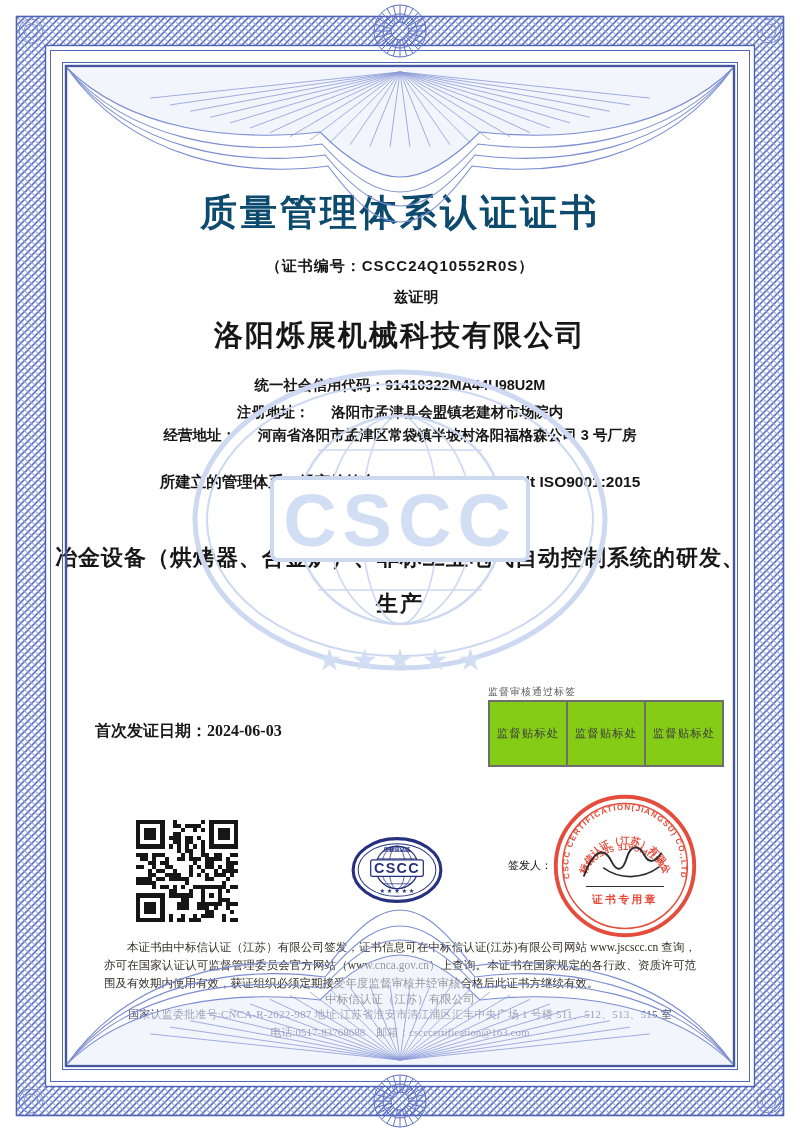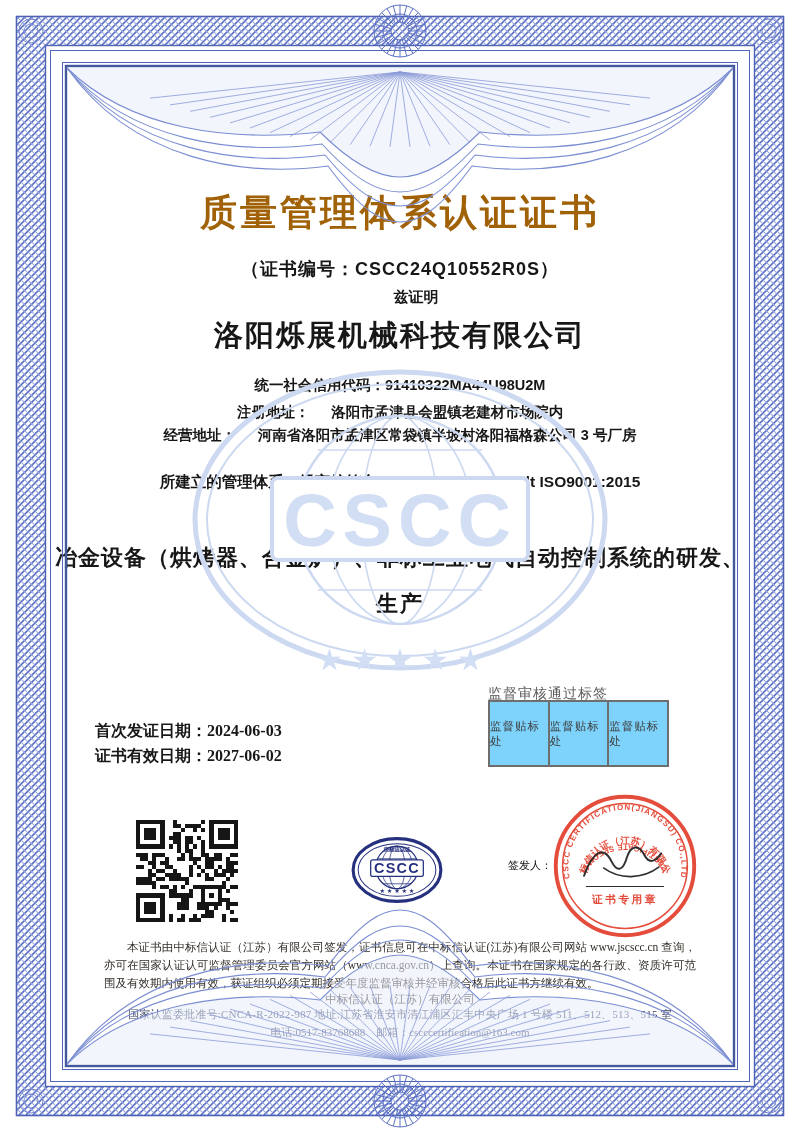--- a/index.html
+++ b/index.html
@@ -1,40 +1,40 @@
 <!DOCTYPE html>
 <html><head>
 <meta charset="utf-8">
 <style>
   html,body{margin:0;padding:0;}
   body{width:800px;height:1132px;position:relative;background:#fff;overflow:hidden;
        font-family:"Liberation Sans","DejaVu Sans",sans-serif;color:#171717;}
   .abs{position:absolute;}
   .ctr{left:0;right:0;text-align:center;}
   .title{top:188px;font-size:37px;font-weight:bold;letter-spacing:3px;
-         font-family:"Liberation Serif","DejaVu Serif",serif;color:#a16207;}
-  .certno{top:257px;font-size:18px;font-weight:bold;letter-spacing:1px;text-align:center;}
+         font-family:"Liberation Serif","DejaVu Serif",serif;color:#0c4a6e;}
+  .certno{top:257px;font-size:15px;font-weight:bold;letter-spacing:1px;text-align:center;}
   .declare{top:288px;font-size:15px;font-weight:bold;margin-left:32px;}
   .company{top:316px;font-size:29px;font-weight:bold;letter-spacing:2px;}
   .credit{top:376px;font-size:14.5px;font-weight:bold;}
   .addr{font-size:14.5px;font-weight:bold;}
   .addr .gap{display:inline-block;width:1.5em;}
   .regaddr{top:403px;}
   .bizaddr{top:426px;}
   .standard{top:472px;font-size:15.5px;font-weight:bold;}
   .coverage{top:494px;font-size:15.5px;font-weight:bold;}
   .scope1{top:543px;font-size:22px;font-weight:bold;letter-spacing:1px;
           font-family:"Liberation Serif","DejaVu Serif",serif;}
   .scope2{top:589px;font-size:22px;font-weight:bold;letter-spacing:2px;
           font-family:"Liberation Serif","DejaVu Serif",serif;}
   .dates{left:95px;top:699px;font-size:16px;font-weight:bold;line-height:25px;white-space:nowrap;margin-top:19px;}
   .dates .val{font-family:"Liberation Serif","DejaVu Serif",serif;}
-  .sup-caption{left:488px;top:685px;font-size:14px;color:#5a5a5a;letter-spacing:1px;}
-  .sup-table{left:488px;top:700px;width:181px;height:67px;display:flex;
-             border:2px solid #6e6e6e;box-sizing:border-box;background:#7dd3fc;}
+  .sup-caption{left:488px;top:685px;font-size:10px;color:#5a5a5a;letter-spacing:1px;}
+  .sup-table{left:488px;top:700px;width:236px;height:67px;display:flex;
+             border:2px solid #6e6e6e;box-sizing:border-box;background:#84cc16;}
   .sup-cell{flex:1;display:flex;align-items:center;justify-content:center;
             font-size:11.5px;color:#3f3f3f;letter-spacing:1px;border-right:2px solid #6e6e6e;}
   .sup-cell:last-child{border-right:none;}
   .qr{left:136px;top:820px;width:102px;height:102px;}
   .logo{left:350px;top:834px;width:94px;height:72px;}
   .issuer{left:508px;top:858px;font-size:11px;font-weight:normal;color:#111;z-index:3;}
   .stamp{left:547px;top:788px;width:156px;height:156px;z-index:4;mix-blend-mode:multiply;opacity:.92;}
   .fpara{left:104px;top:938px;width:592px;font-size:11.5px;line-height:18px;
          text-align:justify;text-indent:2em;color:#332f2a;
          font-family:"Liberation Serif","DejaVu Serif",serif;}
@@ -231,21 +231,20 @@
   <span>经营地址：</span><span class="gap"></span><span>河南省洛阳市孟津区常袋镇半坡村洛阳福格森公司 3 号厂房</span>
 </div>
 
 <div class="abs ctr standard">所建立的管理体系，经审核符合：GB/T19001-2016 idt ISO9001:2015</div>
 <div class="abs ctr coverage">管理体系覆盖范围：</div>
 <div class="abs ctr scope1">冶金设备（烘烤器、合金炉）、非标工业电气自动控制系统的研发、</div>
 <div class="abs ctr scope2">生产</div>
 
 <div class="abs dates">
   <div><span>首次发证日期：</span><span class="val">2024-06-03</span></div>
-  <div><span>证书有效日期：</span><span class="val">2027-06-02</span></div>
 </div>
 
 <div class="abs sup-caption">监督审核通过标签</div>
 <div class="abs sup-table">
   <div class="sup-cell">监督贴标处</div>
   <div class="sup-cell">监督贴标处</div>
   <div class="sup-cell">监督贴标处</div>
 </div>
 
 <svg class="abs qr" id="qr" viewBox="0 0 25 25" shape-rendering="crispEdges">

